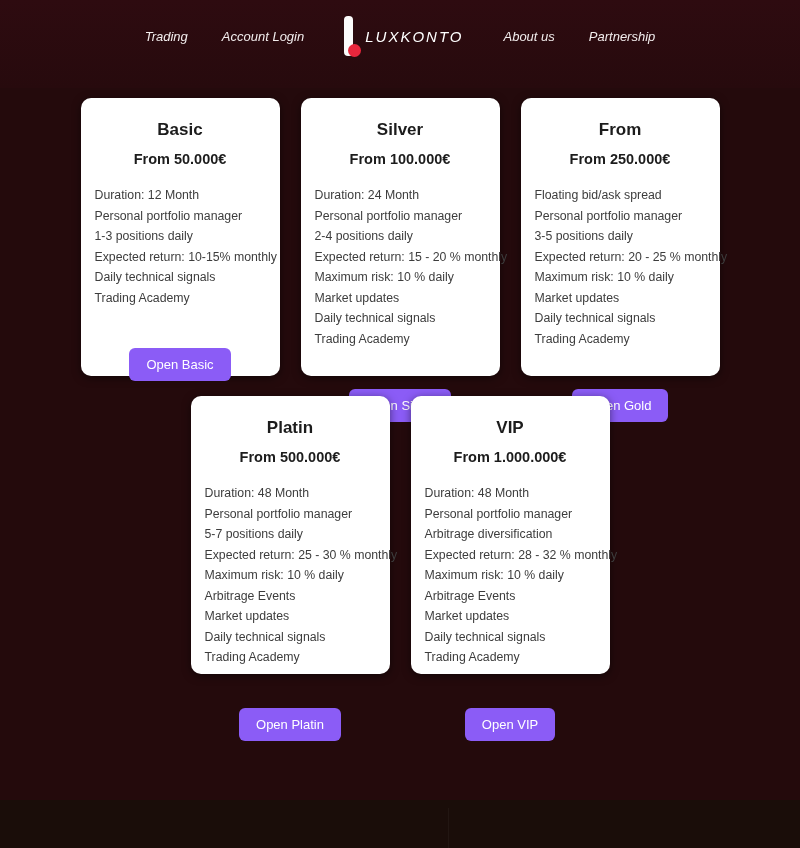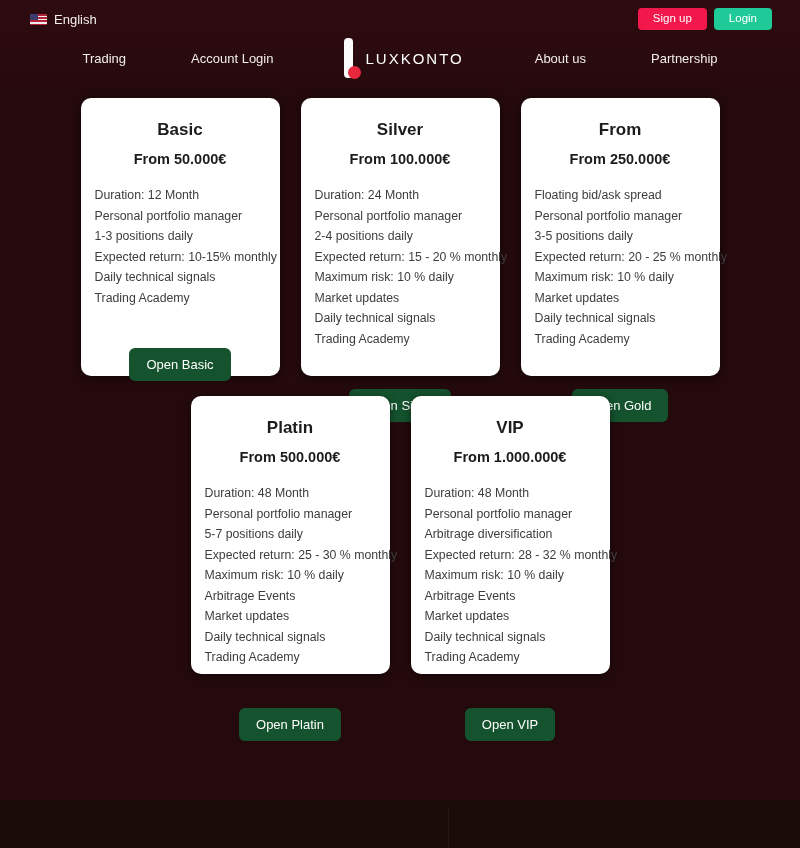--- a/index.html
+++ b/index.html
@@ -27,70 +27,60 @@
   .flag::after { content:""; position:absolute; left:0; top:0; width:8px; height:6px; background:#3c3b6e; }
   .auth { display:flex; gap:7px; }
   .auth button {
     border:none; color:#ffffff; font-size:11.5px; line-height:1;
     padding:5px 15px; border-radius:4px; cursor:pointer;
     font-family:"Liberation Sans", sans-serif;
   }
   .btn-signup { background:#f2184c; }
   .btn-login  { background:#1fc998; }
 
-  .navbar { display:flex; align-items:center; justify-content:center; gap:65px; height:52px; margin-top:2px; }
+  .navbar { display:flex; align-items:center; justify-content:center; gap:34px; height:52px; margin-top:2px;font-style:italic; }
   .nav-link { color:#f2eded; font-size:13px; cursor:pointer; white-space:nowrap; }
   .logo { display:flex; align-items:center; gap:12px; cursor:pointer; margin:0 6px; }
   .logo-bar { width:9px; height:40px; background:#fbfbfb; border-radius:4px; position:relative; }
   .logo-dot { position:absolute; right:-8px; bottom:-1px; width:13px; height:13px; background:#e8263c; border-radius:50%; }
   .logo-text { color:#ffffff; font-size:15px; letter-spacing:2px; }
 
   
   .cards-row { display:flex; justify-content:center; gap:21px; }
   .row1 { margin-top:10px; }
   .row2 { margin-top:20px; }
   .card {
     width:199px; height:278px; background:#ffffff; border-radius:10px;
     padding:14px; display:flex; flex-direction:column;
     box-shadow:0 2px 8px rgba(0,0,0,.5);
   }
   .card-title { text-align:center; font-size:17px; font-weight:bold; color:#1c1c1c; margin-top:8px; }
   .card-price { text-align:center; font-size:14.5px; font-weight:bold; color:#1c1c1c; margin-top:11px; }
   .features { list-style:none; margin-top:18px; }
   .feature { font-size:12.3px; color:#3d3d3d; line-height:20.5px; white-space:nowrap; }
   .open-btn {
-    margin:40px auto 0; background:#14532d; color:#ffffff; border:none;
+    margin:40px auto 0; background:#8b5cf6; color:#ffffff; border:none;
     border-radius:6px; font-size:13px; padding:9px 17px; cursor:pointer;
     font-family:"Liberation Sans", sans-serif; flex:0 0 auto;
   }
 
   
   .footer {
     position:absolute; left:0; right:0; bottom:0; height:48px;
     background:#1a0d09;
   }
   .footer-divider {
     position:absolute; left:56%; top:8px; bottom:0; width:1px;
     background:rgba(255,255,255,0.04);
   }
 </style>
 </head>
 <body>
 
 <div class="header">
-  <div class="topbar">
-    <div class="lang">
-      <span class="flag"></span>
-      <span>English</span>
-    </div>
-    <div class="auth">
-      <button class="btn-signup">Sign up</button>
-      <button class="btn-login">Login</button>
-    </div>
-  </div>
 
   <nav class="navbar">
     <span class="nav-link">Trading</span>
     <span class="nav-link">Account Login</span>
     <div class="logo">
       <span class="logo-bar">
         <span class="logo-dot"></span>
       </span>
       <span class="logo-text">LUXKONTO</span>
     </div>

